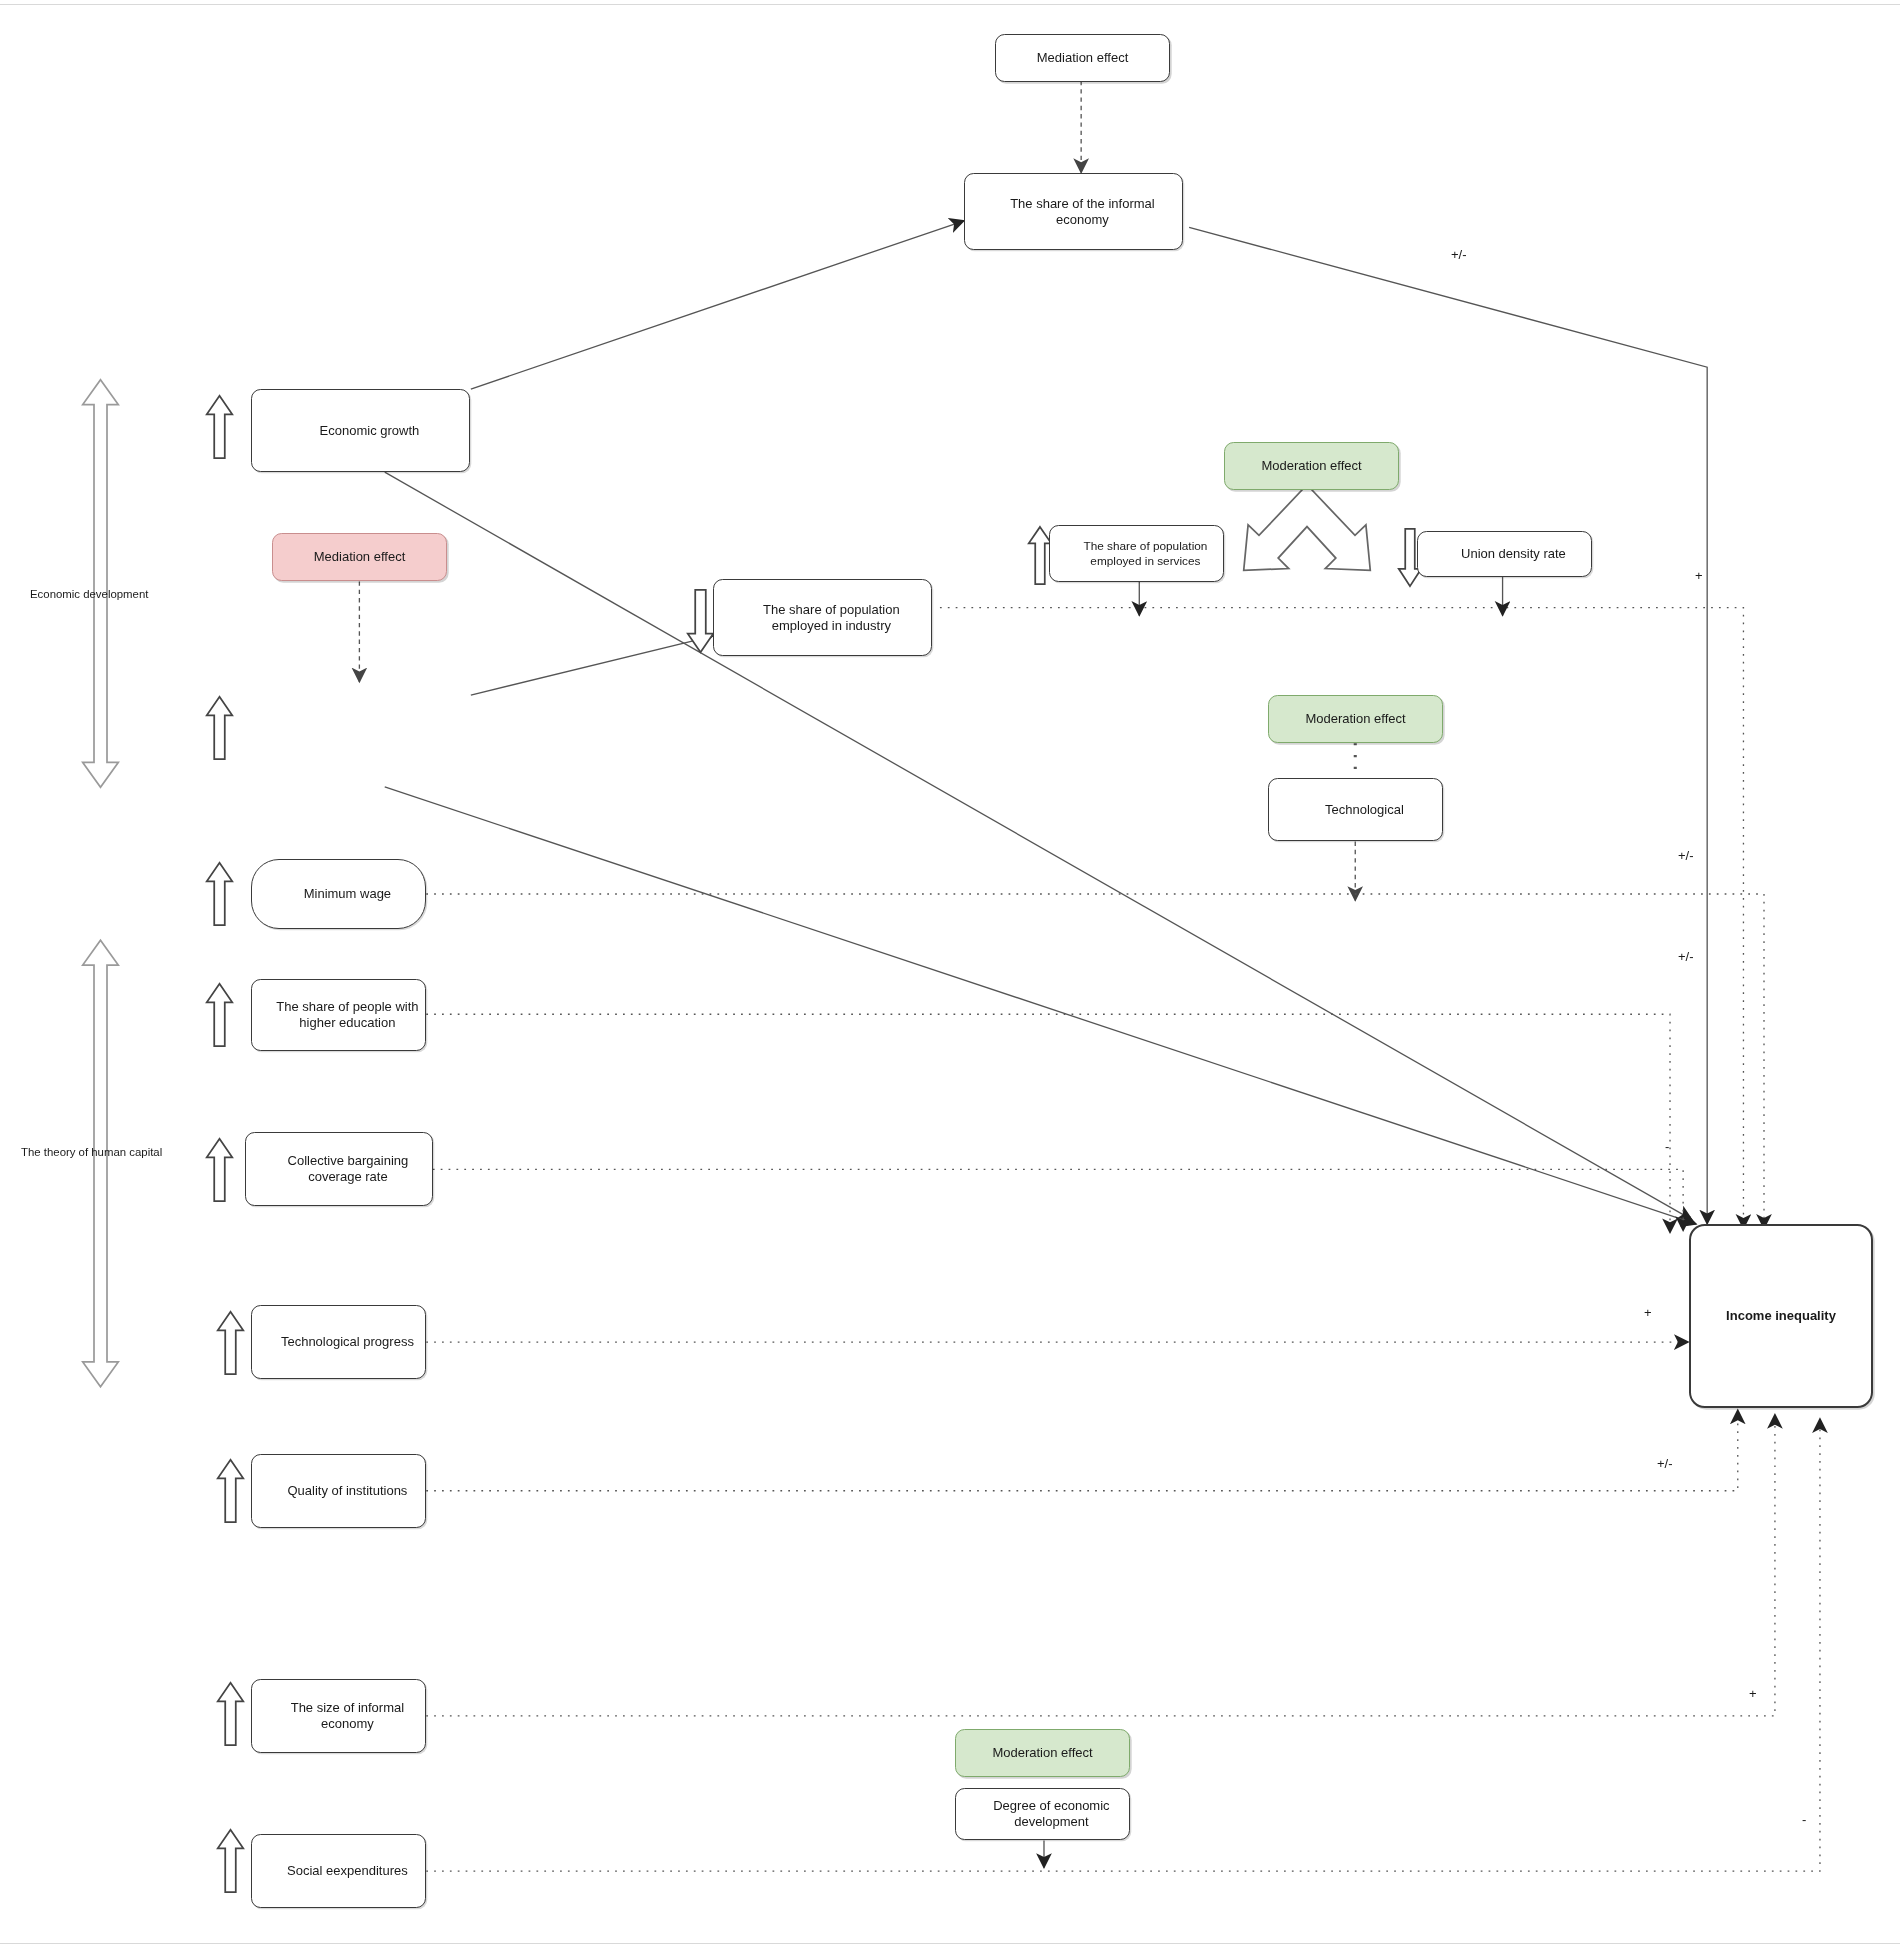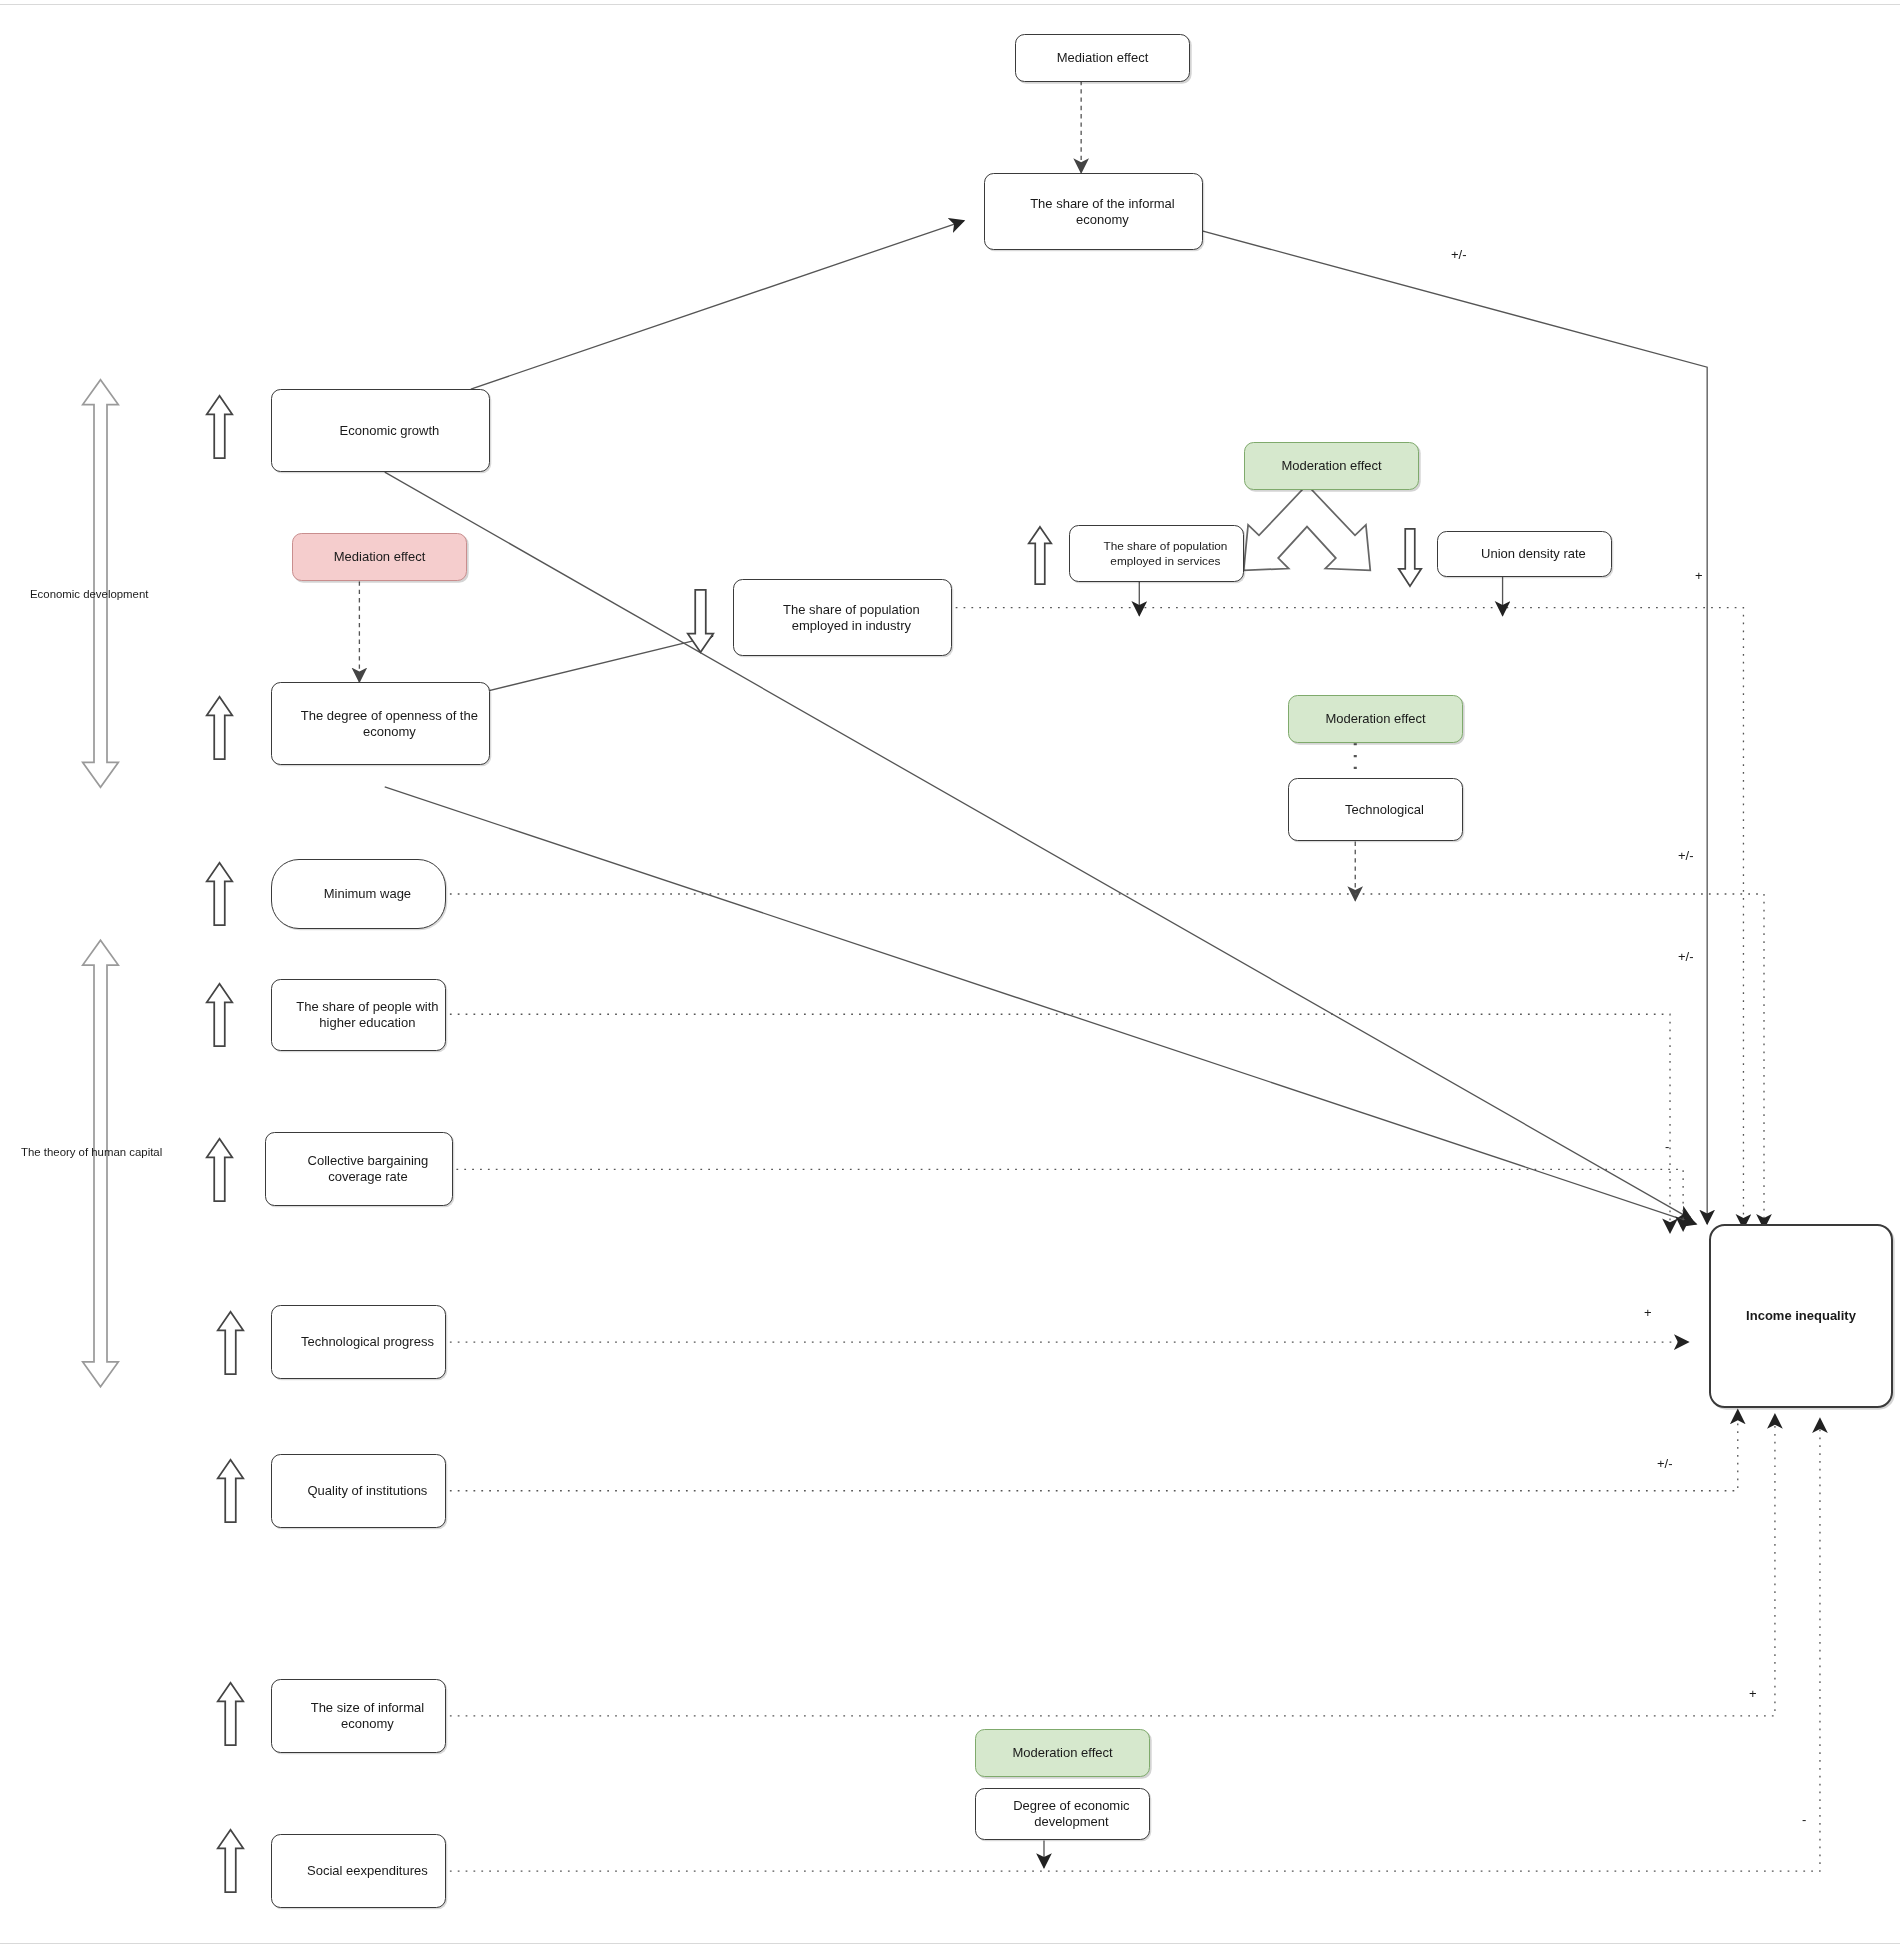--- a/index.html
+++ b/index.html
@@ -6,21 +6,20 @@
   body{font-family:"Liberation Sans",sans-serif;}
   #canvas{position:relative;width:1900px;height:1955px;background:#ffffff;overflow:hidden;}
   .frame-line{position:absolute;left:0;width:1900px;height:1.3px;background:#d9d9d9;}
   svg.edges{position:absolute;left:0;top:0;width:1900px;height:1955px;pointer-events:none;}
   .node{
     position:absolute;box-sizing:border-box;
     border:1.3px solid #3a3a3a;border-radius:9.6px;background:#ffffff;
     display:flex;align-items:center;justify-content:center;text-align:center;
     font-size:13px;line-height:1.22;color:#1a1a1a;padding:2.6px 5.2px;
     box-shadow:1.7px 1.7px 0 0 rgba(0,0,0,0.17);
-    margin-left:20px;
   }
   .node.pink{background:#f5cdcd;border-color:#c98e8e;}
   .node.green{background:#d6e8cd;border-color:#7faa6c;}
   .node.plain{box-shadow:1.3px 1.3px 0 0 rgba(0,0,0,0.15);padding-left:23px;}
   .side-label{position:absolute;font-size:11.4px;color:#1a1a1a;white-space:nowrap;}
   .sign{position:absolute;font-size:13px;color:#1a1a1a;white-space:nowrap;}
   .bigarrow{position:absolute;}
 </style>
 </head>
 <body>
@@ -140,23 +139,20 @@
   </div>
 
   <div class="node plain" style="left:251px;top:389px;width:219px;height:83px;">
     <span>Economic growth</span>
   </div>
 
   <div class="node pink" style="left:272px;top:533px;width:175px;height:48px;">
     <span>Mediation effect</span>
   </div>
 
-  <div class="node plain" style="left:251px;top:682px;width:219px;height:83px;">
-    <span>The degree of openness of the economy</span>
-  </div>
 
   <div class="node plain" style="left:713px;top:579px;width:219px;height:77px;">
     <span>The share of population employed in industry</span>
   </div>
 
   <div class="node green" style="left:1224px;top:442px;width:175px;height:48px;">
     <span>Moderation effect</span>
   </div>
 
   <div class="node plain" style="left:1049px;top:525px;width:175px;height:57px;font-size:11.8px;">

